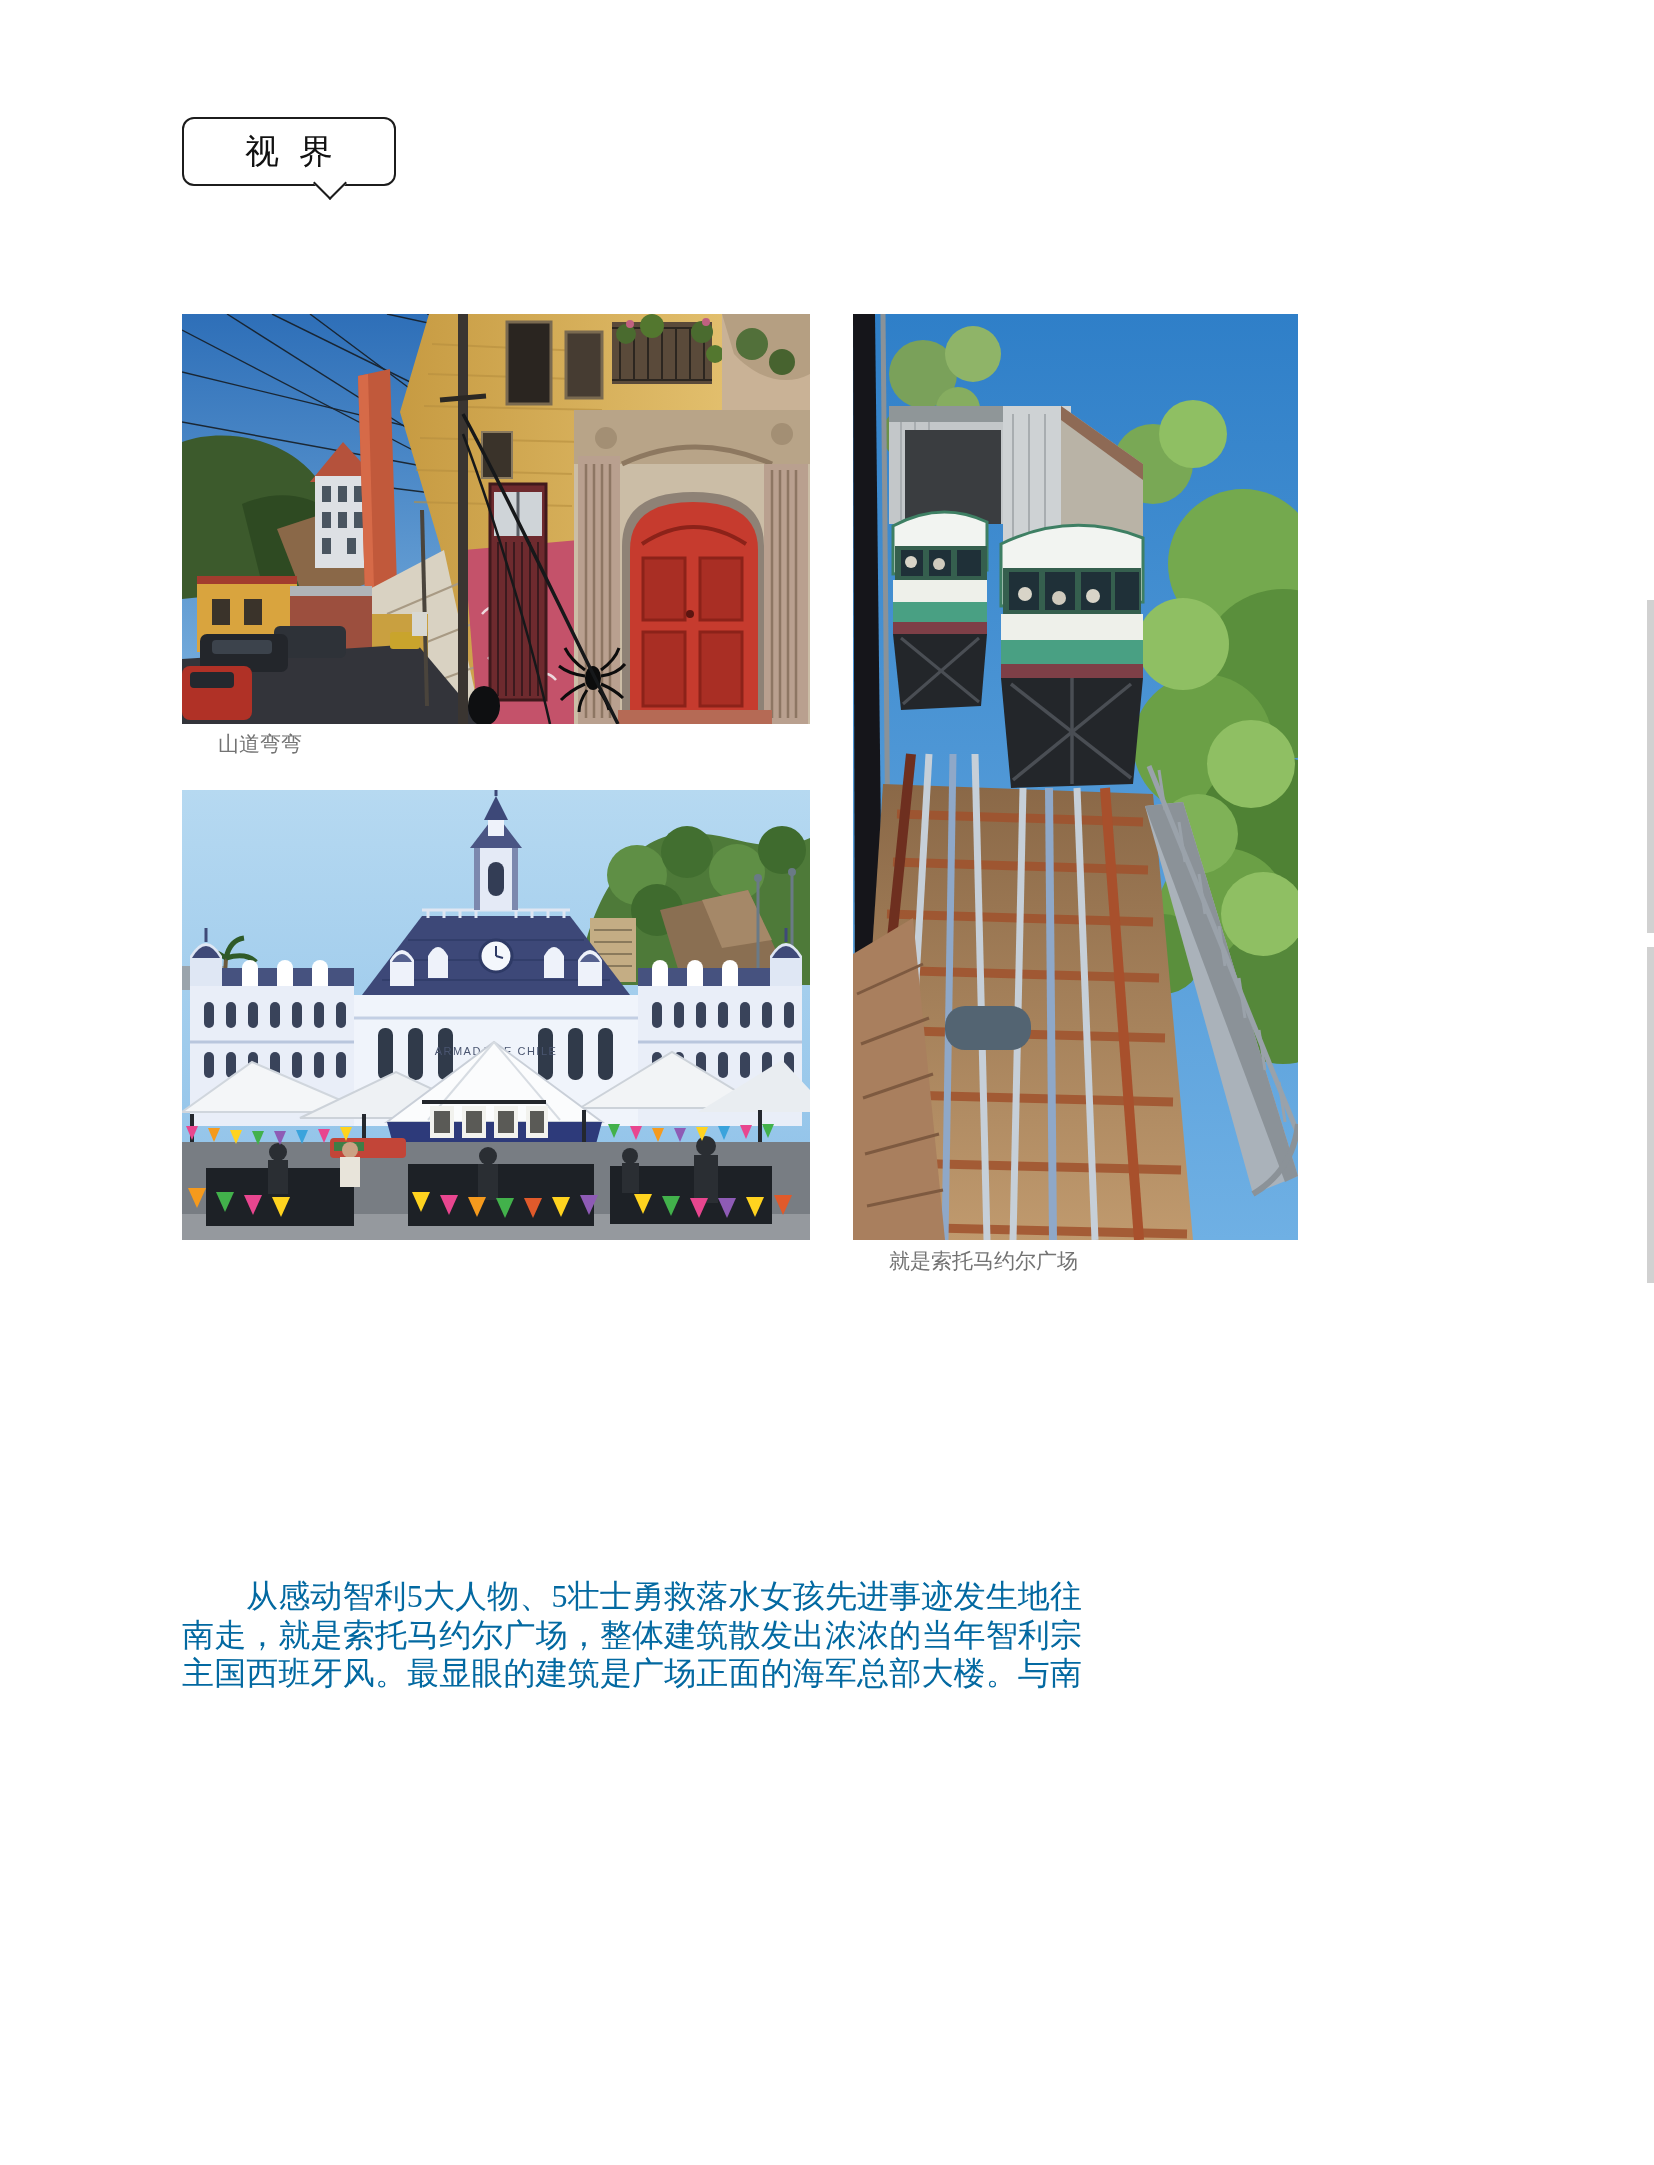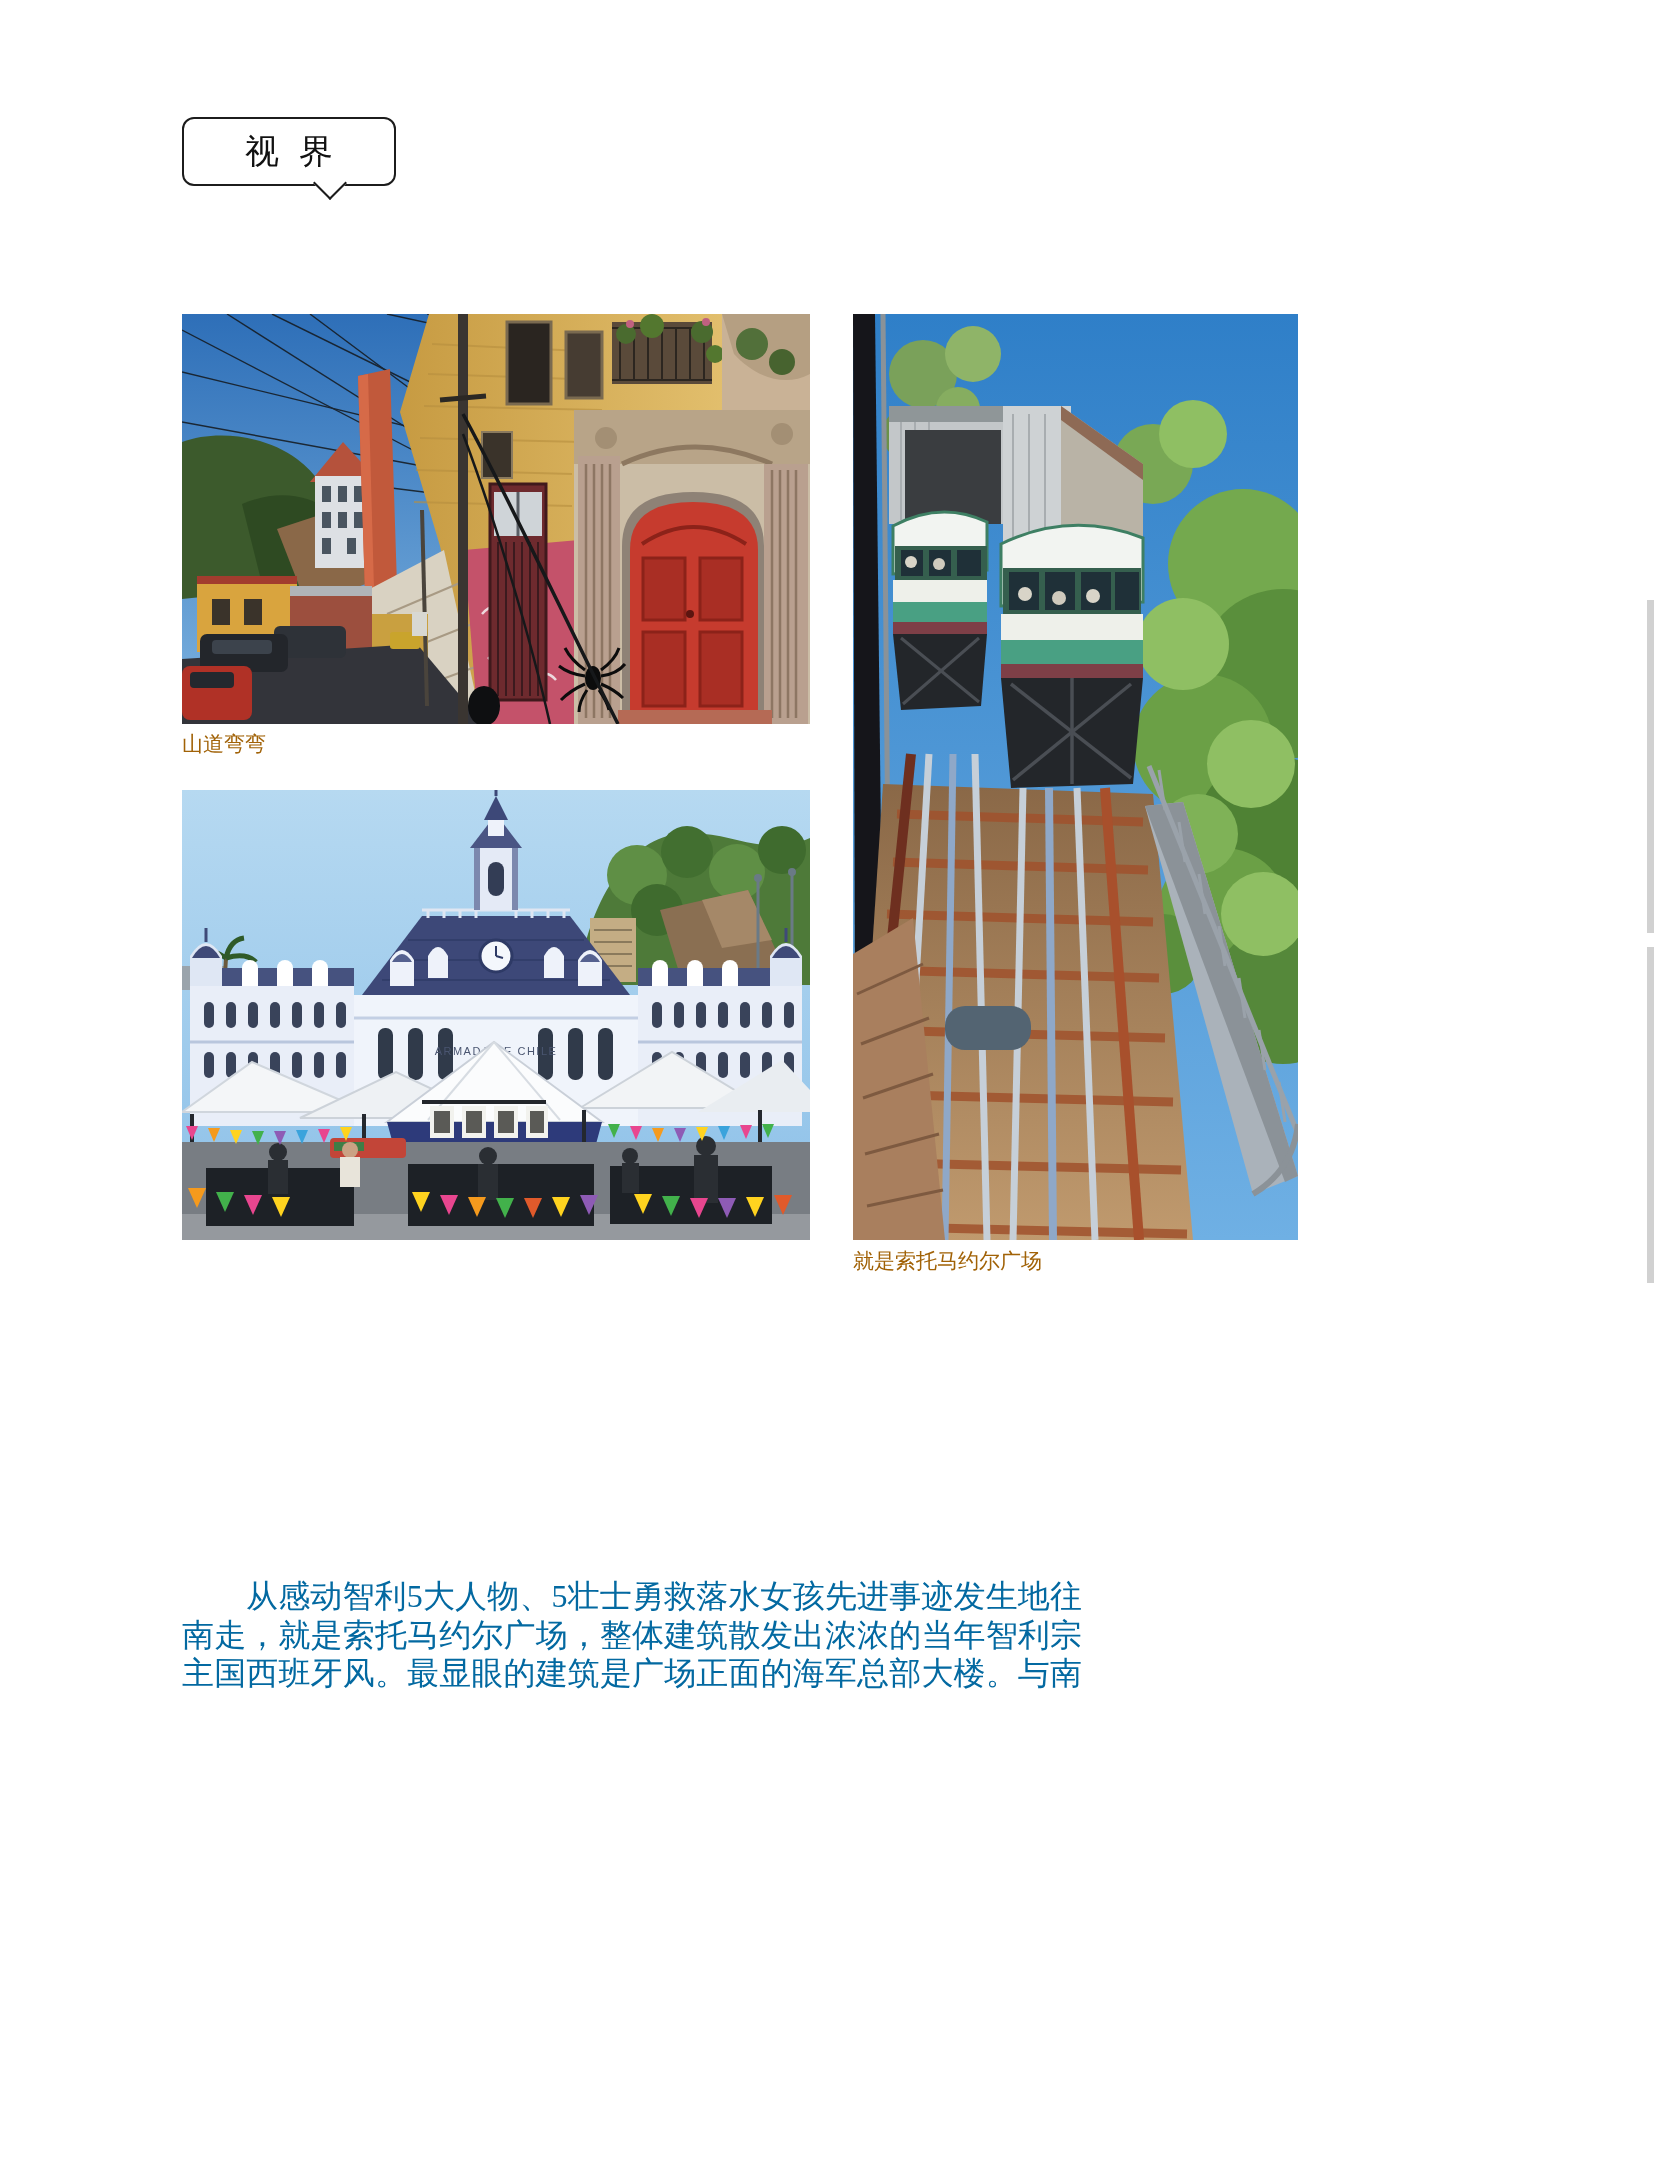--- a/index.html
+++ b/index.html
@@ -16,21 +16,21 @@
             border-right:2px solid #1c1c1c;border-bottom:2px solid #1c1c1c;
             transform:rotate(45deg);}
 
   .photo{position:absolute;margin:0;padding:0;line-height:0;}
   .photo svg{display:block;}
   .photo1{left:182px;top:314px;width:628px;height:410px;}
   .photo2{left:182px;top:790px;width:628px;height:450px;}
   .photo3{left:853px;top:314px;width:445px;height:926px;}
 
   .caption{position:absolute;font-family:"Liberation Sans","DejaVu Sans",sans-serif;
-           font-size:21px;color:#a16207;line-height:26px;}
+           font-size:21px;color:#737373;line-height:26px;margin-left:36px;}
   .cap1{left:182px;top:731px;width:620px;}
   .cap2{left:182px;top:1248px;width:660px;}
   .cap3{left:853px;top:1248px;width:440px;}
 
   .article{position:absolute;left:182px;top:1577px;width:900px;
            font-size:32px;line-height:38.5px;color:#0369a1;
            text-align:justify;text-indent:2em;
            font-family:"Liberation Serif","DejaVu Serif",serif;}
 
   .sidebar{position:absolute;left:84px;top:1908px;height:130px;

